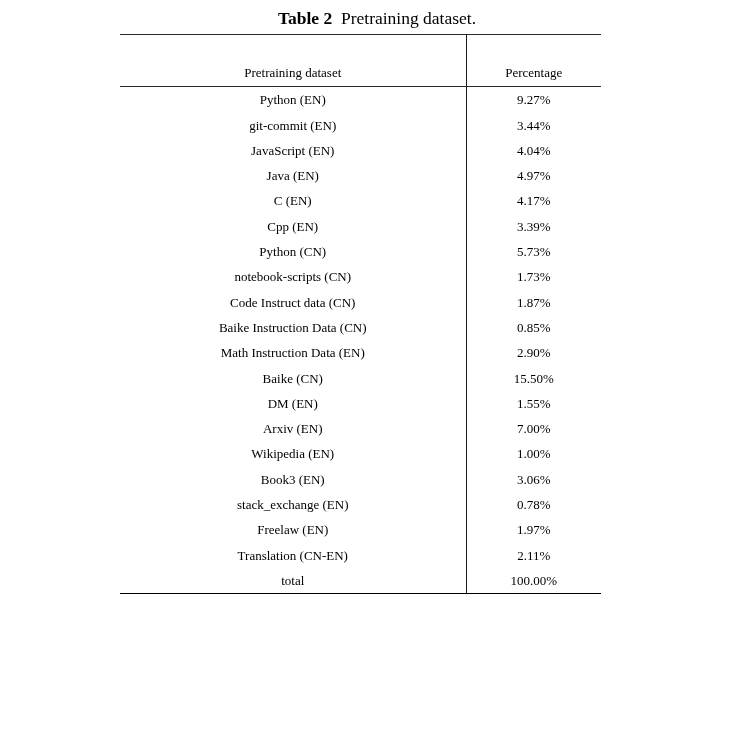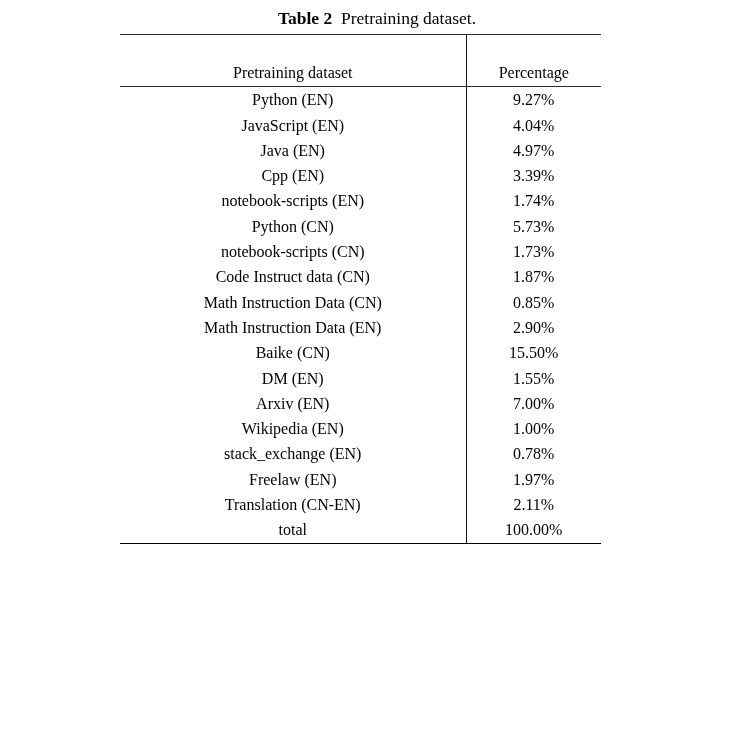--- a/index.html
+++ b/index.html
@@ -61,21 +61,21 @@
   table.booktabs th,
   table.booktabs td {
     padding: 0;
     margin: 13px;
     height: 25.3px;
     line-height: 25.3px;
     text-align: center;
     vertical-align: middle;
     white-space: nowrap;
     font-weight: normal;
-    font-size: 16px;
+    font-size: 13px;
   }
 
   
   table.booktabs th.col-name,
   table.booktabs td.col-name {
     border-right: 1.3px solid #1a1a1a;
   }
 
   
   table.booktabs thead tr.rule-top th {
@@ -123,49 +123,53 @@
           <th class="col-name">Pretraining dataset</th>
           <th class="col-pct">Percentage</th>
         </tr>
       </thead>
       <tbody id="table-body">
           <tr>
             <td class="col-name">Python (EN)</td>
             <td class="col-pct">9.27%</td>
           </tr>
           <tr>
+            <td class="col-name">git-commit (EN)</td>
+            <td class="col-pct">3.44%</td>
+          </tr>
+          <tr>
             <td class="col-name">JavaScript (EN)</td>
             <td class="col-pct">4.04%</td>
           </tr>
           <tr>
             <td class="col-name">Java (EN)</td>
             <td class="col-pct">4.97%</td>
           </tr>
           <tr>
+            <td class="col-name">C (EN)</td>
+            <td class="col-pct">4.17%</td>
+          </tr>
+          <tr>
             <td class="col-name">Cpp (EN)</td>
             <td class="col-pct">3.39%</td>
           </tr>
           <tr>
-            <td class="col-name">notebook-scripts (EN)</td>
-            <td class="col-pct">1.74%</td>
-          </tr>
-          <tr>
             <td class="col-name">Python (CN)</td>
             <td class="col-pct">5.73%</td>
           </tr>
           <tr>
             <td class="col-name">notebook-scripts (CN)</td>
             <td class="col-pct">1.73%</td>
           </tr>
           <tr>
             <td class="col-name">Code Instruct data (CN)</td>
             <td class="col-pct">1.87%</td>
           </tr>
           <tr>
-            <td class="col-name">Math Instruction Data (CN)</td>
+            <td class="col-name">Baike Instruction Data (CN)</td>
             <td class="col-pct">0.85%</td>
           </tr>
           <tr>
             <td class="col-name">Math Instruction Data (EN)</td>
             <td class="col-pct">2.90%</td>
           </tr>
           <tr>
             <td class="col-name">Baike (CN)</td>
             <td class="col-pct">15.50%</td>
           </tr>
@@ -173,20 +177,24 @@
             <td class="col-name">DM (EN)</td>
             <td class="col-pct">1.55%</td>
           </tr>
           <tr>
             <td class="col-name">Arxiv (EN)</td>
             <td class="col-pct">7.00%</td>
           </tr>
           <tr>
             <td class="col-name">Wikipedia (EN)</td>
             <td class="col-pct">1.00%</td>
+          </tr>
+          <tr>
+            <td class="col-name">Book3 (EN)</td>
+            <td class="col-pct">3.06%</td>
           </tr>
           <tr>
             <td class="col-name">stack_exchange (EN)</td>
             <td class="col-pct">0.78%</td>
           </tr>
           <tr>
             <td class="col-name">Freelaw (EN)</td>
             <td class="col-pct">1.97%</td>
           </tr>
           <tr>

